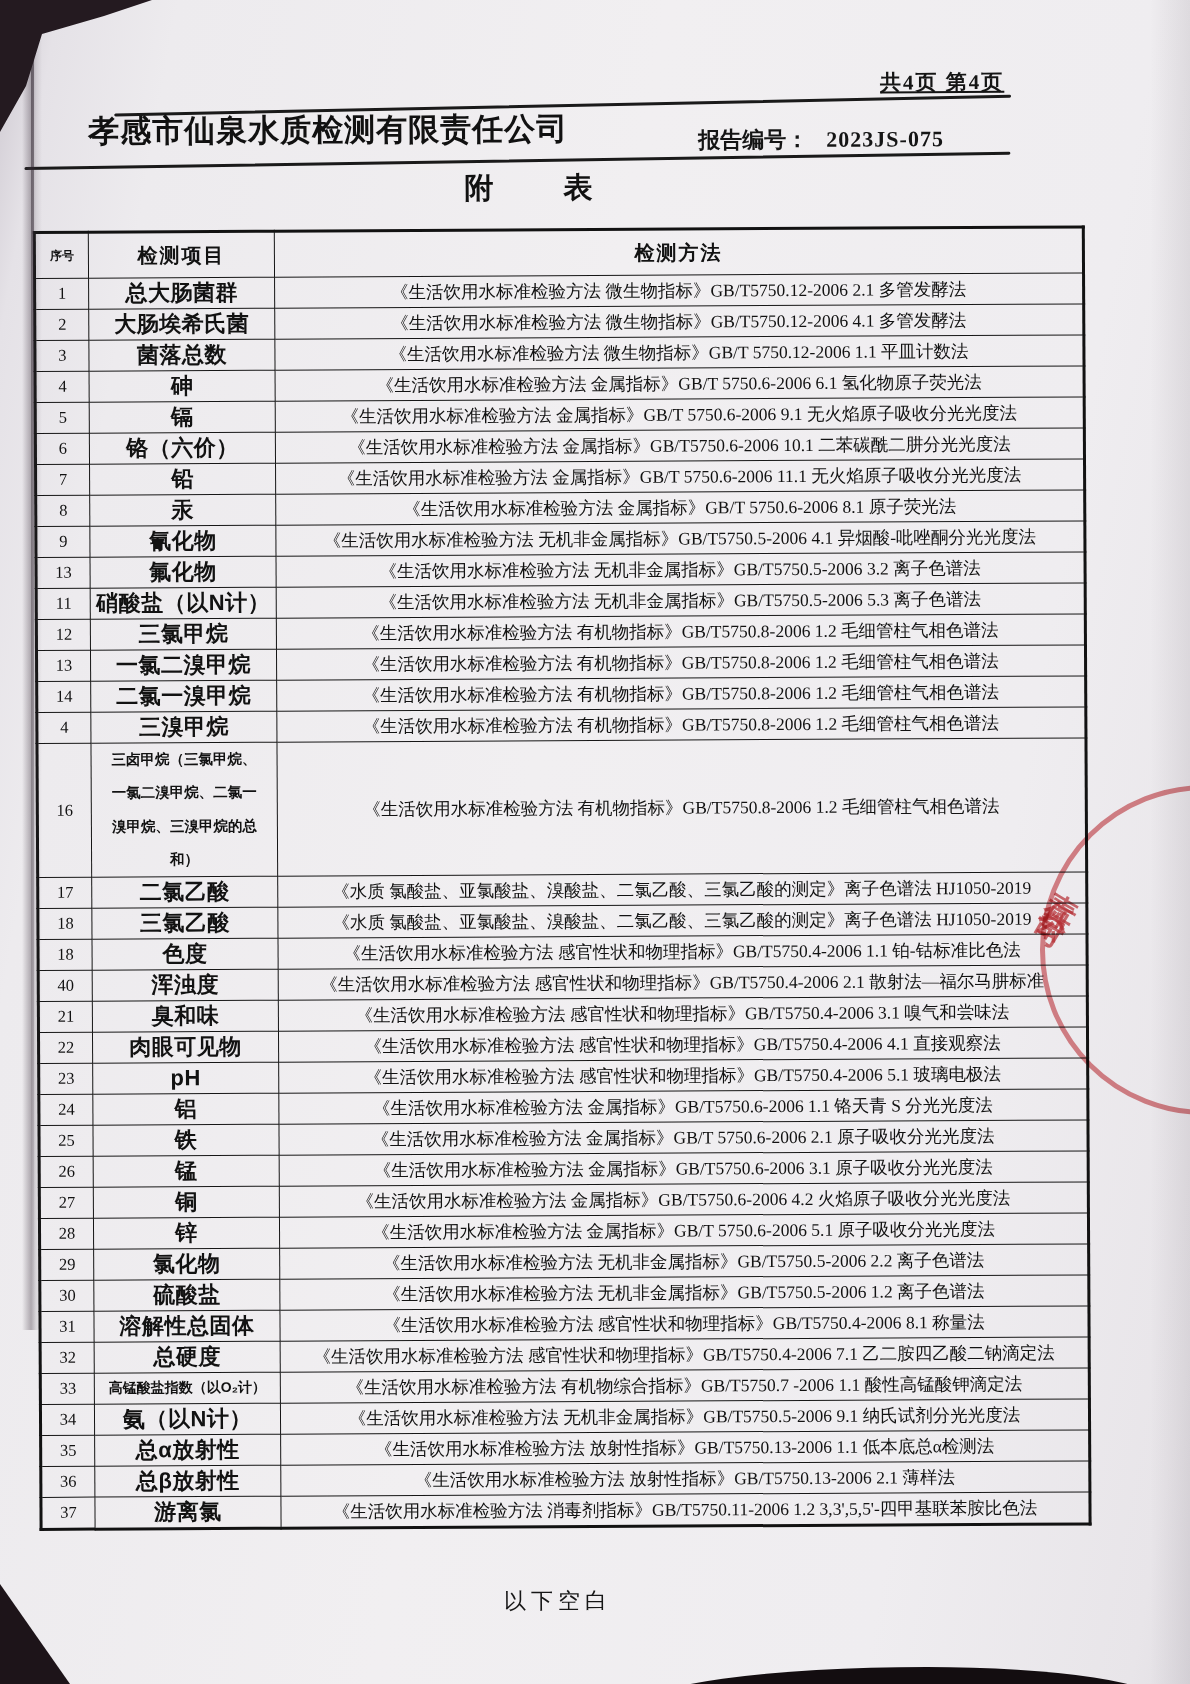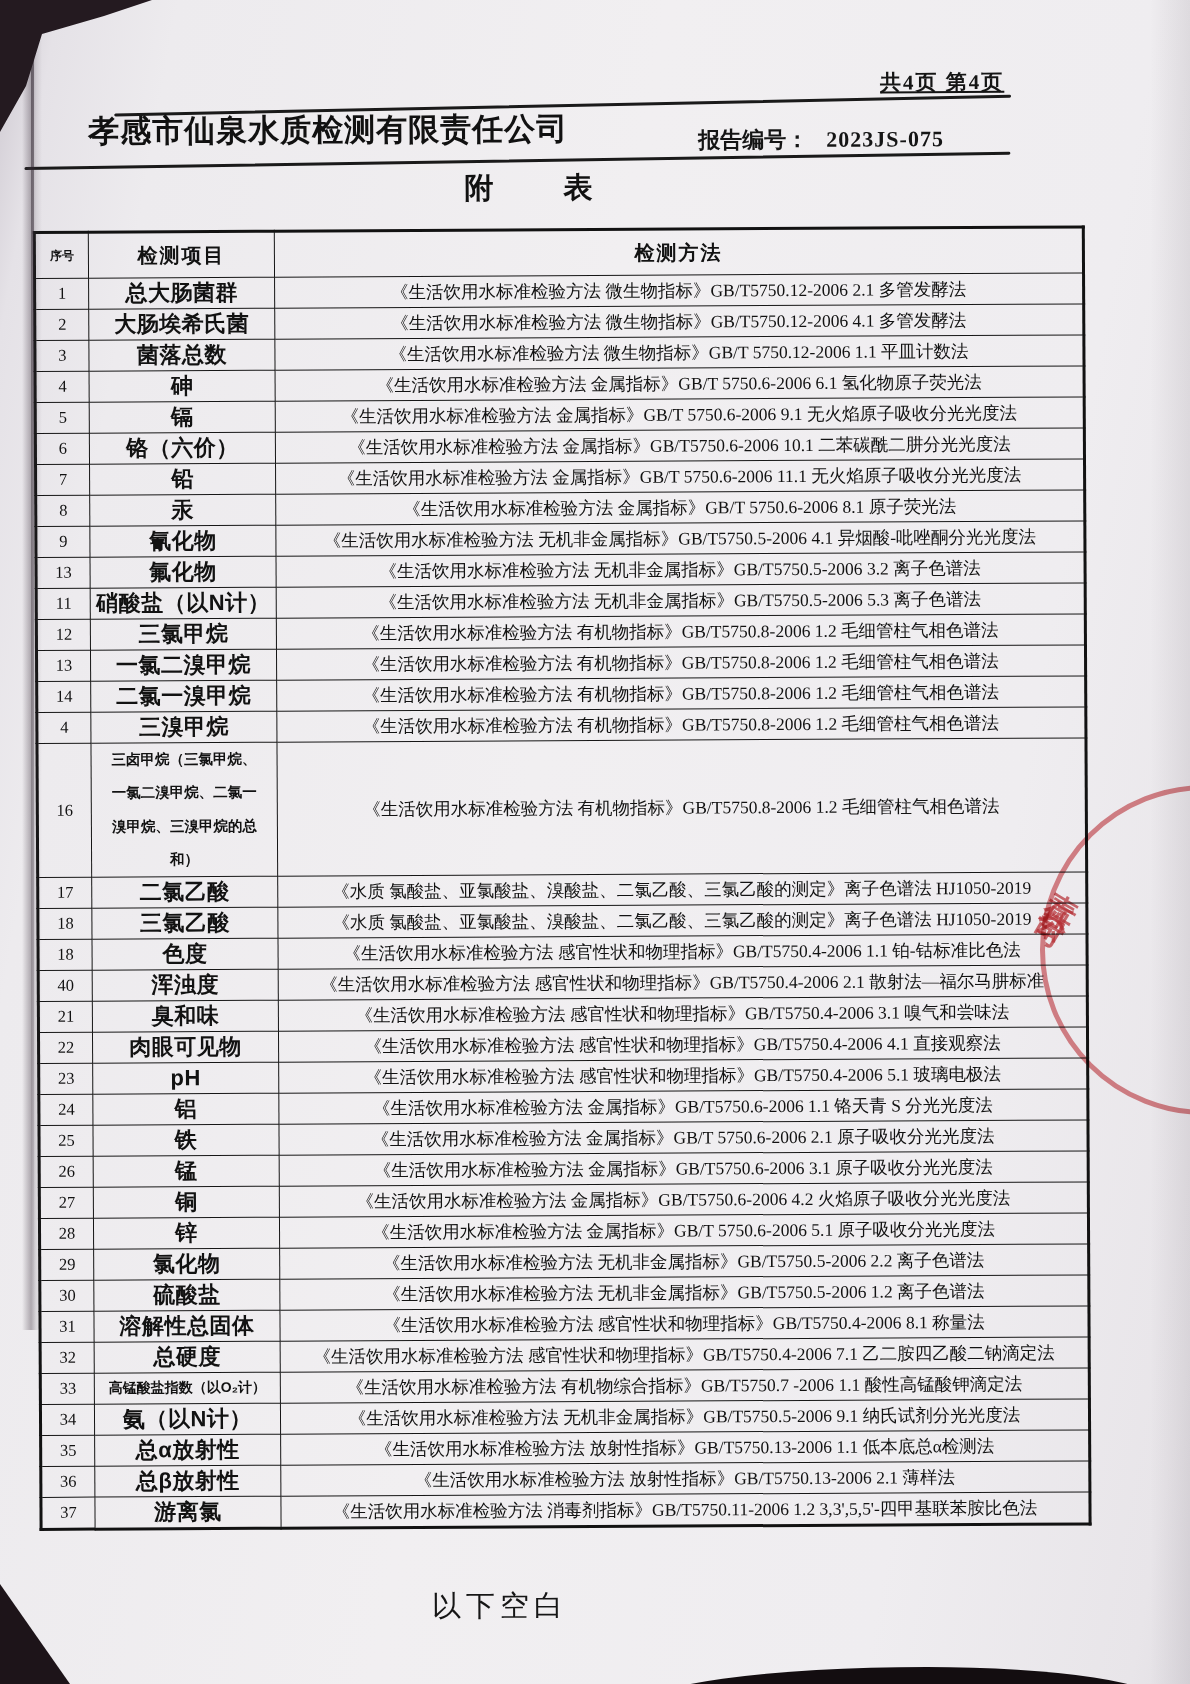--- a/index.html
+++ b/index.html
@@ -78,21 +78,21 @@
     mix-blend-mode:multiply;
   }
   .stamp-text{
     position:absolute;left:1052px;top:872px;z-index:9;
     writing-mode:vertical-rl;transform:rotate(31deg);
     font-size:31px;font-weight:700;color:rgba(196,52,58,.72);
     letter-spacing:9px;mix-blend-mode:multiply;
     font-family:"Liberation Sans","DejaVu Sans",sans-serif;
   }
   
-  .footer-note{position:absolute;left:428px;top:1586px;width:180px;text-align:left;font-size:29px;letter-spacing:5px;color:#161616;}
+  .footer-note{position:absolute;left:428px;top:1586px;width:180px;text-align:right;font-size:22px;letter-spacing:5px;color:#161616;}
 </style>
 </head>
 <body>
 
 <div class="sheet">
   <div class="edge-right"></div>
   <div class="edge-left-shadow"></div>
   <div class="edge-left-line"></div>
 
   <div class="content">

